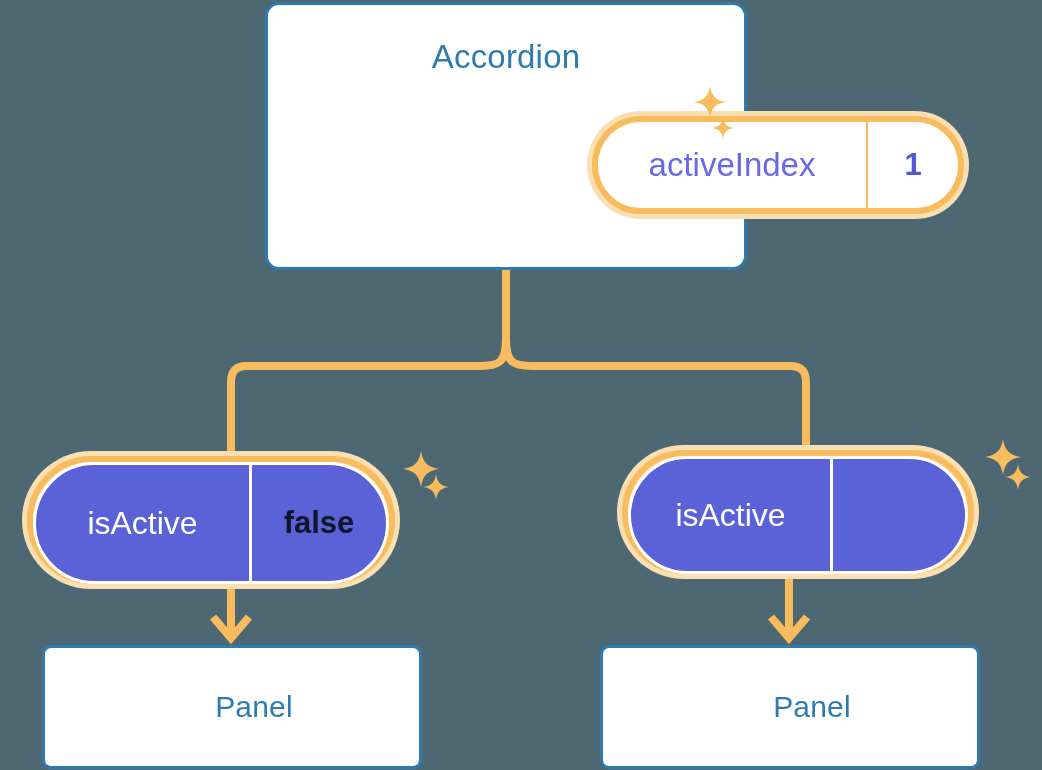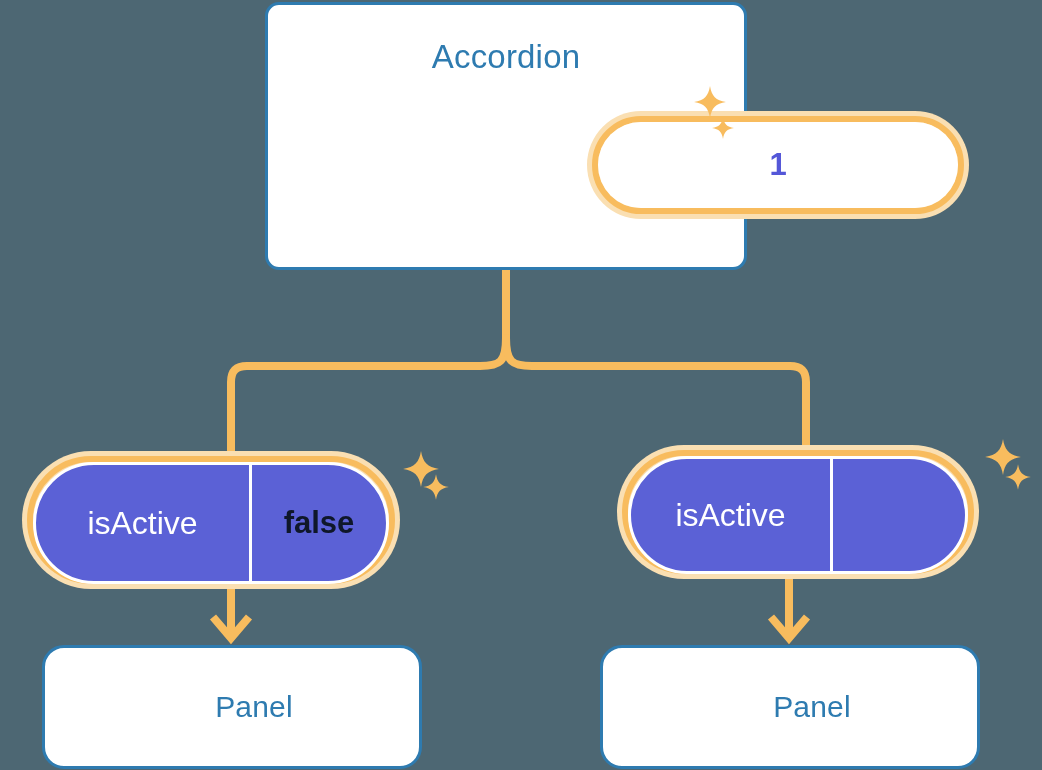--- a/index.html
+++ b/index.html
@@ -58,21 +58,21 @@
     text-align: center;
   }
 
   .panel-card {
     width: 380px;
     height: 124px;
     top: 645px;
     display: flex;
     align-items: center;
     justify-content: center;
-    border-radius: 22px;
+    border-radius: 9px;
     padding-left: 44px;
   }
   #panel-left  { left: 42px; }
   #panel-right { left: 600px; }
   .panel-card .card-title { font-size: 30px; }
 
   
   .pill {
     position: absolute;
     border-radius: 999px;
@@ -197,20 +197,21 @@
       <path d="M789,568 L789,637" fill="none" stroke="#f8bc5e" stroke-width="8"></path>
       <path d="M771,617 L789,638 L807,617" fill="none" stroke="#f8bc5e" stroke-width="8" stroke-linecap="butt" stroke-linejoin="miter"></path>
     </g>
   </svg>
 
   <div class="card" id="accordion-card">
     <div class="card-title">Accordion</div>
 
     <div class="pill" id="pill-active-index">
       <div class="pill-inner">
+        <div class="pill-key">activeIndex</div>
         <div class="pill-val">1</div>
       </div>
     </div>
 
     <svg class="sparkle" style="left:425px; top:80px;" width="34" height="34" viewBox="0 0 34 34">
       <path d="M17 1 C18.6 11.2 22.8 15.4 33 17 C22.8 18.6 18.6 22.8 17 33
                C15.4 22.8 11.2 18.6 1 17 C11.2 15.4 15.4 11.2 17 1 Z" fill="#f8bc5e"></path>
     </svg>
     <svg class="sparkle" style="left:443px; top:111px;" width="24" height="24" viewBox="0 0 24 24">
       <path d="M12 1 C13.1 8 15.9 10.9 23 12 C15.9 13.1 13.1 15.9 12 23

